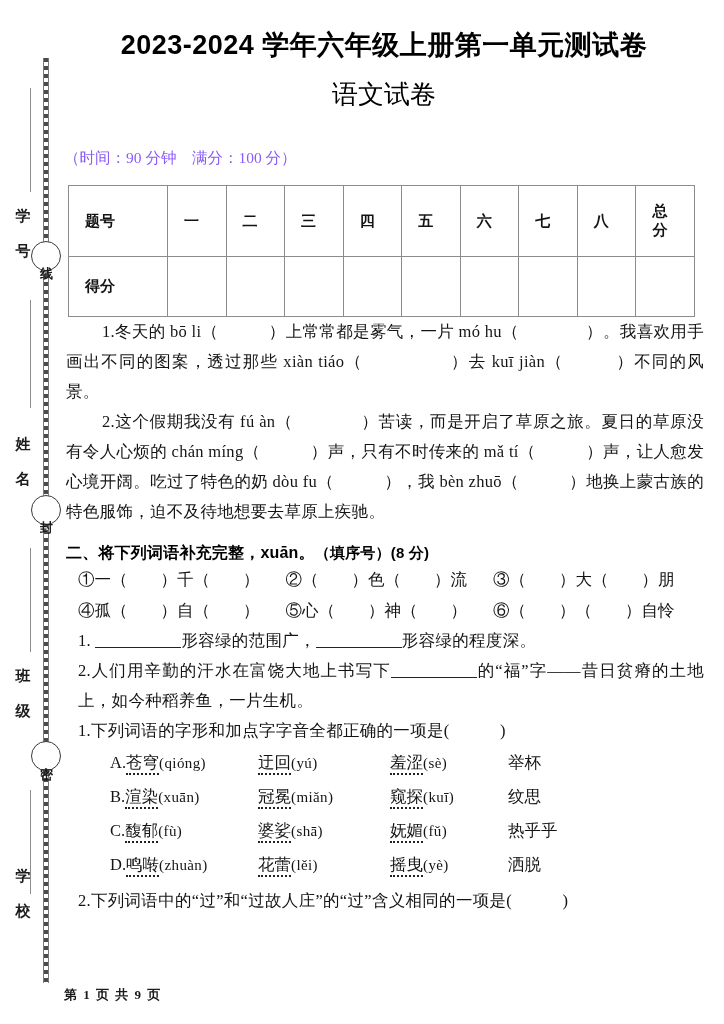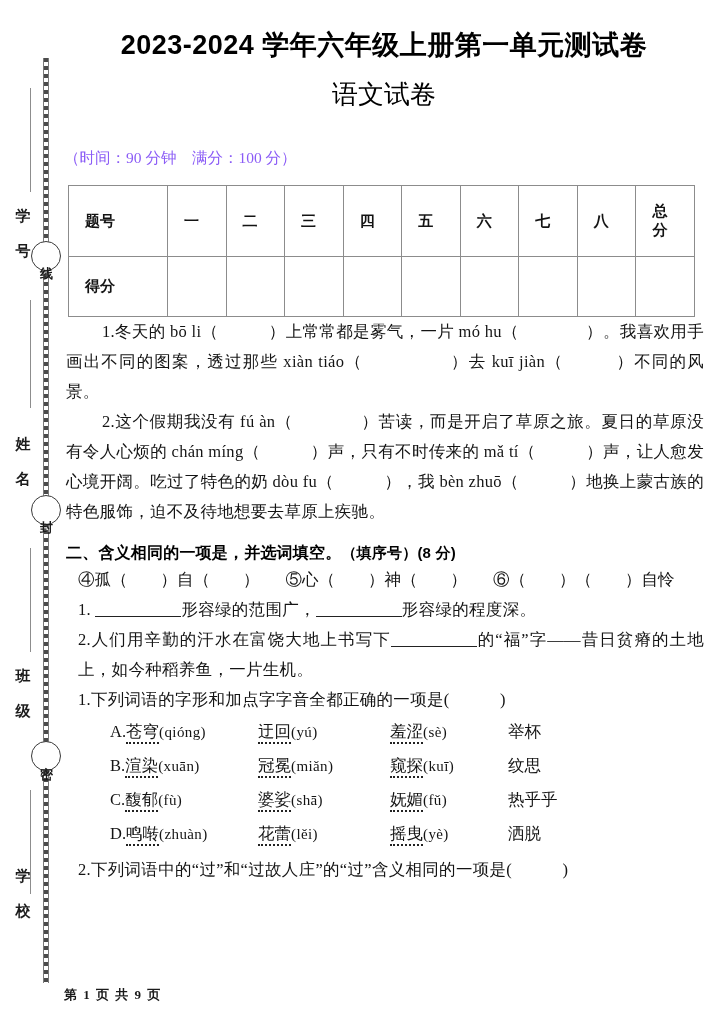--- a/index.html
+++ b/index.html
@@ -262,23 +262,26 @@
       <td></td>
       <td></td>
     </tr>
   </tbody>
     </table>
 
   <div class="q-block indent">1.冬天的 bō li（　　　）上常常都是雾气，一片 mó hu（　　　　）。我喜欢用手画出不同的图案，透过那些 xiàn tiáo（　　　　　）去 kuī jiàn（　　　）不同的风景。</div>
   <div class="q-block indent">2.这个假期我没有 fú àn（　　　　）苦读，而是开启了草原之旅。夏日的草原没有令人心烦的 chán míng（　　　）声，只有不时传来的 mǎ tí（　　　）声，让人愈发心境开阔。吃过了特色的奶 dòu fu（　　　），我 bèn zhuō（　　　）地换上蒙古族的特色服饰，迫不及待地想要去草原上疾驰。</div>
 
   <div class="sec-head" style="margin-top:16px;">
-    <span>二、含义相同的一项是，并选词填空。</span><span class="pts">（填序号）(8 分)</span>
-  </div>
-
+    <span>二、将下列词语补充完整，xuān。</span><span class="pts">（填序号）(8 分)</span>
+  </div>
+
+  <div class="idiom-row">
+    <span><span>①</span><span>一（　　）千（　　）</span></span><span class="gap"></span><span><span>②</span><span>（　　）色（　　）流</span></span><span class="gap"></span><span><span>③</span><span>（　　）大（　　）朋</span></span>
+  </div>
 
   <div class="idiom-row">
     <span><span>④</span><span>孤（　　）自（　　）</span></span><span class="gap"></span><span><span>⑤</span><span>心（　　）神（　　）</span></span><span class="gap"></span><span><span>⑥</span><span>（　　）（　　）自怜</span></span>
   </div>
 
   <div class="q-block" style="margin-left:14px;">
     <span>1.</span>
     <span class="fill-line" style="width:86px;"></span><span>形容绿的范围广，</span><span class="fill-line" style="width:86px;"></span><span>形容绿的程度深。</span>
   </div>
 

